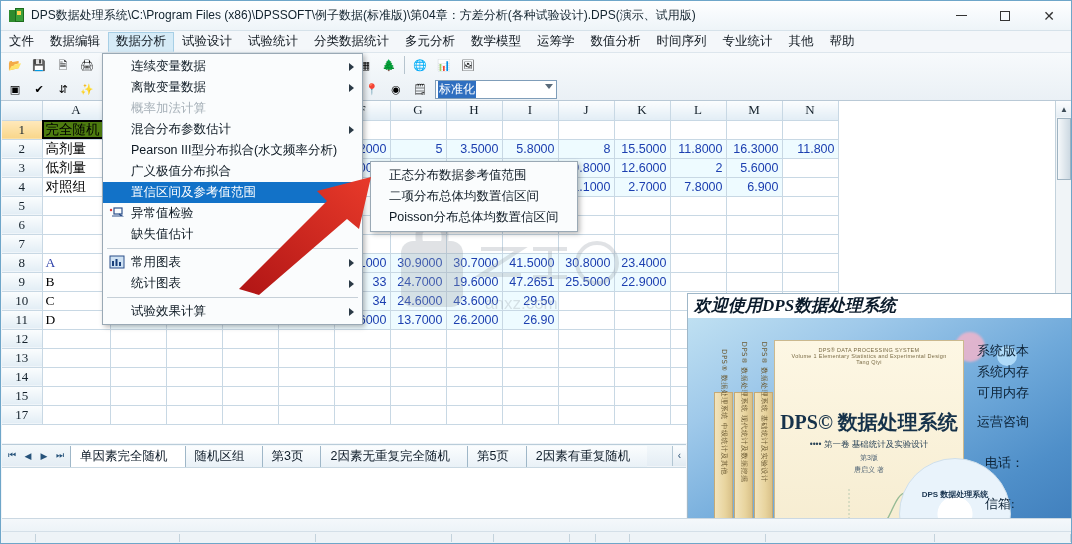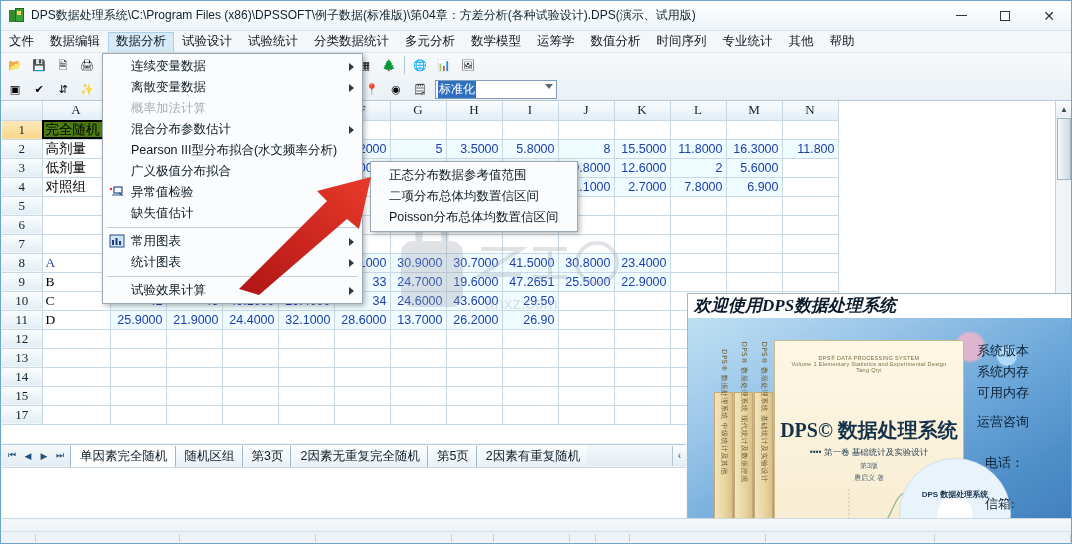--- a/index.html
+++ b/index.html
@@ -164,21 +164,21 @@
     background: linear-gradient(to right,#f2e4bd,#e8d49e 60%,#d9c189);
     border: 1px solid #c3aa78; position: relative;
   }
   .spine span {
     position:absolute; left:50%; top:14px; transform: translateX(-50%) rotate(90deg);
     transform-origin: center; white-space: nowrap; font-size: 7px; color:#6b5a33;
     font-family: "DejaVu Sans", sans-serif; letter-spacing: .5px;
   }
   .cover {
     width: 190px; height: 200px; background: linear-gradient(to bottom,#fdf7e4,#f6ecd0);
-    border: 1px solid #cbb98f; position: relative; padding-top: 14px;
+    border: 1px solid #cbb98f; position: relative; padding-top: 6px;
   }
   .cover .hdrline { font-size: 5.5px; color:#7a6b45; text-align:center; letter-spacing:.3px; }
   .cover .dpsbig {
     text-align:center; margin-top: 44px; font-family:"Liberation Serif", serif;
     font-weight:bold; font-size: 20px; color:#16324a;
   }
   .cover .sub1 { text-align:center; font-size: 8.5px; color:#2b4458; margin-top: 3px; }
   .cover .sub2 { text-align:center; font-size: 7px; color:#4a5f72; margin-top: 2px; }
   .cover .curve {
     position:absolute; left: 28px; bottom: 4px; width: 150px; height: 48px; opacity: .8;
@@ -201,21 +201,21 @@
   .tabbar {
     position: absolute; left: 1px; top: 443px; width: 684px; height: 22px;
     background: linear-gradient(to bottom,#f3f8fb,#e4edf4);
     display: flex; align-items: center; border-top: 1px solid #b9ccd9;
   }
   .navbtns { display:flex; align-items:center; padding: 0 2px; flex: none; }
   .navbtn { width: 16px; height: 18px; display:flex; align-items:center; justify-content:center;
             color:#26527a; font-size: 9px; }
   .tabs { display:flex; align-items:flex-end; height: 22px; overflow:hidden; }
   .tab {
-    height: 21px; padding: 0 7px 0 9px; display:flex; align-items:center;
+    height: 21px; padding: 0 17px 0 9px; display:flex; align-items:center;
     font-size: 12.5px; color:#0d1b28; white-space: nowrap; position: relative;
     background: linear-gradient(to bottom,#fbfdfe,#e9f1f7);
     border-left: 1px solid #9fb7c8;
     transform: skewX(0deg);
   }
   .tab.active { background:#ffffff; font-weight: normal; }
   .tab:first-child { border-left: 1px solid #9fb7c8; }
   .tabscroll { margin-left: auto; width: 14px; height: 20px; display:flex;
                align-items:center; justify-content:center; font-size:10px; color:#2a4f72;
                background: linear-gradient(to bottom,#fbfdfe,#e2ebf2); border-left:1px solid #b2c6d3; flex:none;}
@@ -792,20 +792,24 @@
       <div class="mi">
         <span>混合分布参数估计</span>
         <span class="arr"></span>
       </div>
       <div class="mi">
         <span>Pearson III型分布拟合(水文频率分析)</span>
       </div>
       <div class="mi">
         <span>广义极值分布拟合</span>
       </div>
+      <div class="mi sel">
+        <span>置信区间及参考值范围</span>
+        <span class="arr"></span>
+      </div>
       <div class="mi">
         <span class="gico"><svg width="16" height="14" viewBox="0 0 16 14">
             <circle cx="2" cy="4" r="1.2" fill="#d33"></circle>
             <rect x="5" y="2" width="8" height="6" fill="none" stroke="#2b4f8a" stroke-width="1.2"></rect>
             <path d="M3 10 h10 l-3 -2" fill="none" stroke="#2b4f8a" stroke-width="1.2"></path>
           </svg></span>
         <span>异常值检验</span>
       </div>
       <div class="mi">
         <span>缺失值估计</span>

